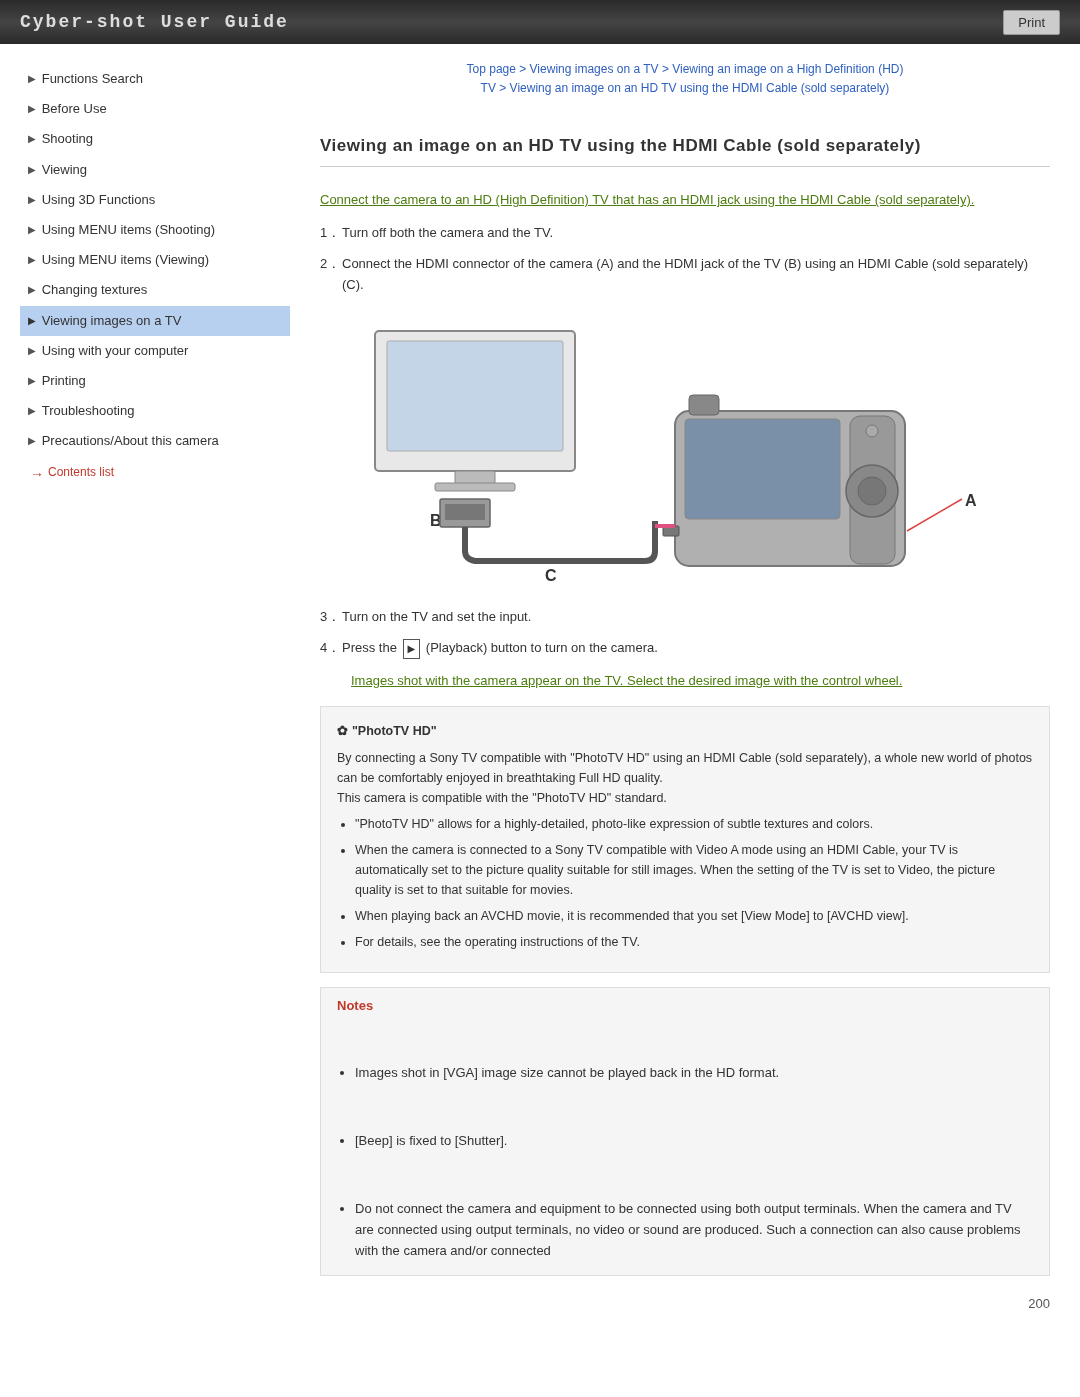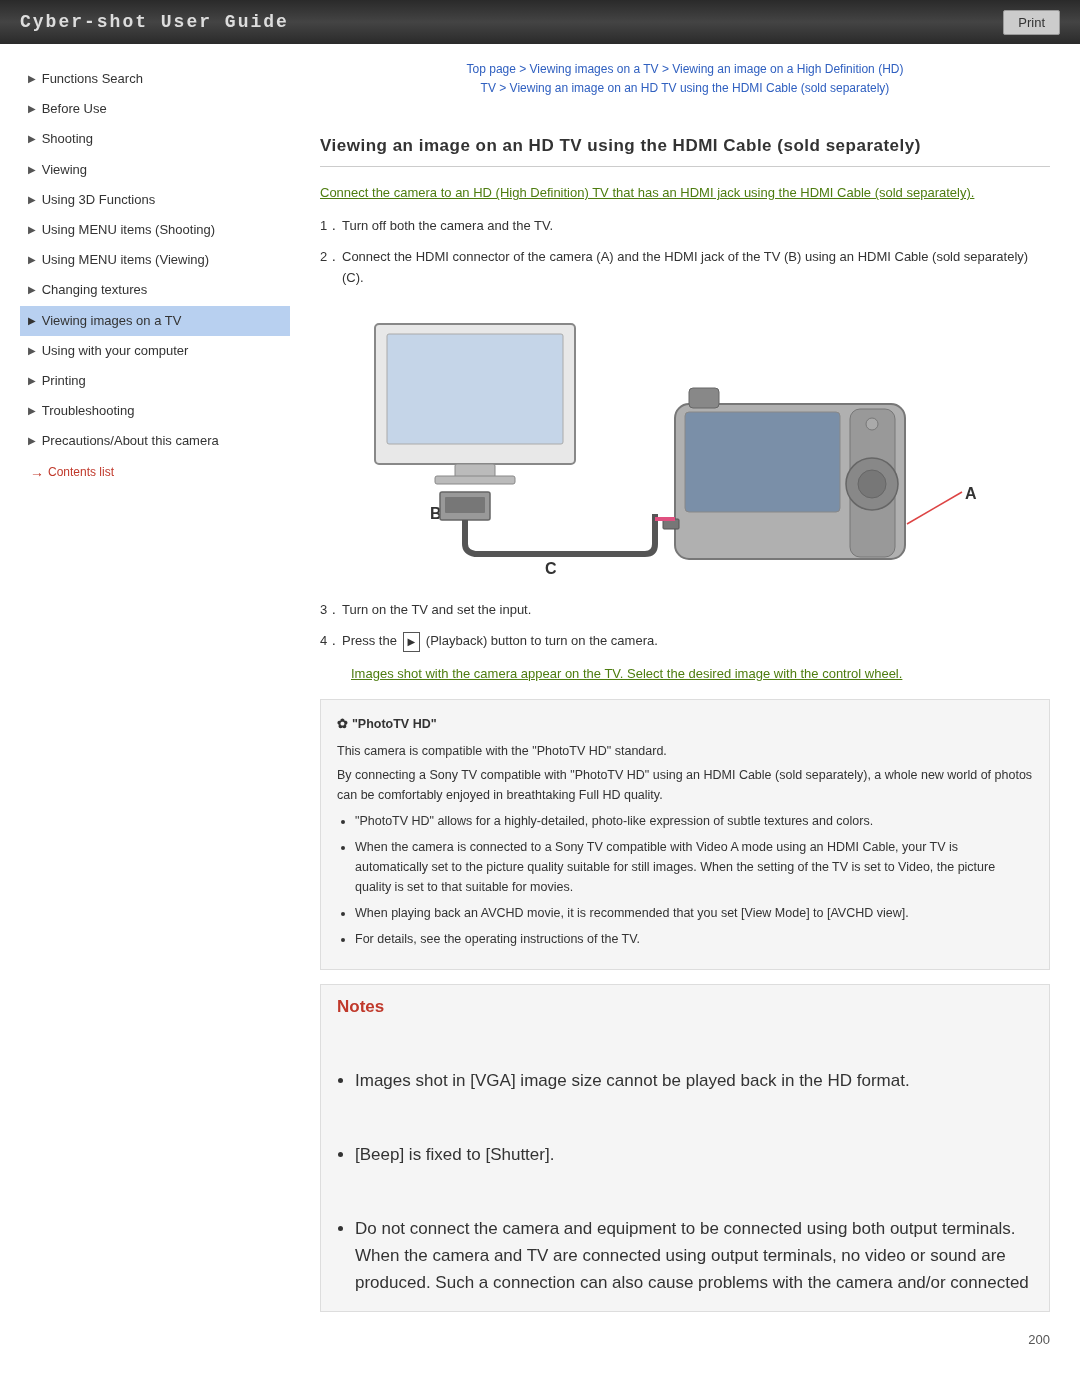--- a/index.html
+++ b/index.html
@@ -101,21 +101,21 @@
       text-align: center;
       margin-bottom: 36px;
       line-height: 1.6;
     }
 
     
     .page-title {
       font-size: 17px;
       font-weight: bold;
       color: #333;
-      margin-bottom: 16px;
+      margin-bottom: 23px;
       line-height: 1.4;
       padding-bottom: 8px;
       border-bottom: 1px solid #ccc;
       letter-spacing: 0.5px;
     }
 
     
     .body-text {
       font-size: 13px;
       color: #4d7c0f;
@@ -184,21 +184,21 @@
     .info-box ul li {
       margin-bottom: 6px;
     }
 
     
     .notes-box {
       background: #f5f5f5;
       border: 1px solid #ddd;
       padding: 8px 16px;
       margin: 14px 0;
-      font-size: 17px;
+      font-size: 13px;
       line-height: 1.6;
     }
     .notes-title {
       color: #c0392b;
       font-weight: bold;
       margin-bottom: 8px;
     }
     .notes-box ul {
       list-style: disc;
       padding-left: 18px;
@@ -371,22 +371,22 @@
         <span>Press the <span class="playback-icon">▶</span> (Playback) button to turn on the camera.</span>
       </li>
     </ul>
     <p class="body-text" style="margin-left: 31px;">Images shot with the camera appear on the TV. Select the desired image with the control wheel.</p>
 
     <div class="info-box">
       <div class="info-box-title">
         <span class="info-icon">✿</span>
         <span>"PhotoTV HD"</span>
       </div>
+      <p style="margin-top:4px;">By connecting a Sony TV compatible with "PhotoTV HD" using an HDMI Cable (sold separately), a whole new world of photos can be comfortably enjoyed in breathtaking Full HD quality.</p>
       <p>This camera is compatible with the "PhotoTV HD" standard.</p>
-      <p style="margin-top:4px;">By connecting a Sony TV compatible with "PhotoTV HD" using an HDMI Cable (sold separately), a whole new world of photos can be comfortably enjoyed in breathtaking Full HD quality.</p>
       <ul>
         <li>"PhotoTV HD" allows for a highly-detailed, photo-like expression of subtle textures and colors.</li>
         <li>When the camera is connected to a Sony TV compatible with Video A mode using an HDMI Cable, your TV is automatically set to the picture quality suitable for still images. When the setting of the TV is set to Video, the picture quality is set to that suitable for movies.</li>
         <li>When playing back an AVCHD movie, it is recommended that you set [View Mode] to [AVCHD view].</li>
         <li>For details, see the operating instructions of the TV.</li>
       </ul>
     </div>
 
     <div class="notes-box">
       <div class="notes-title">Notes</div>

